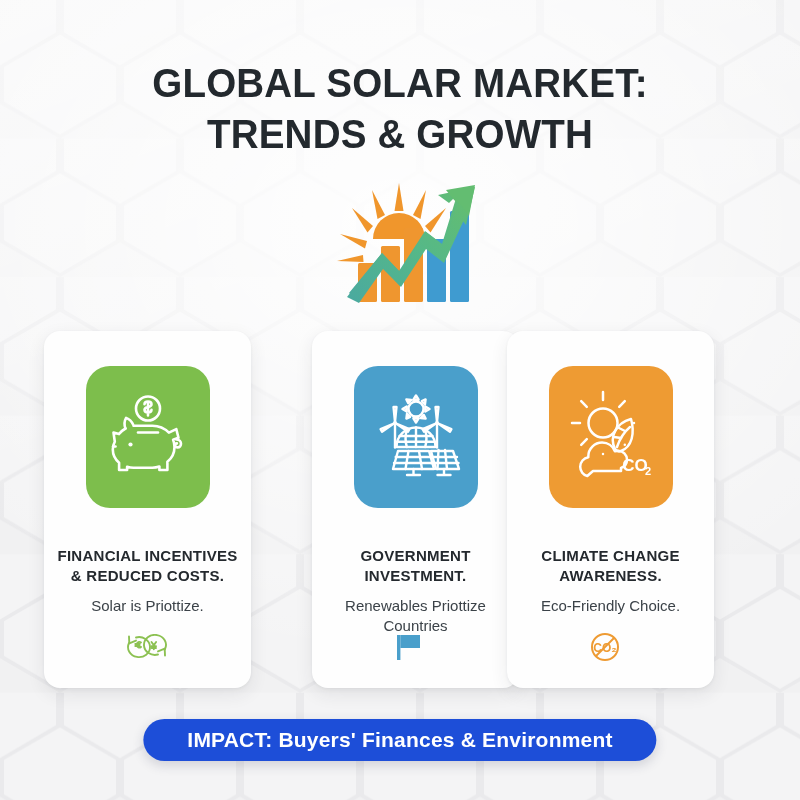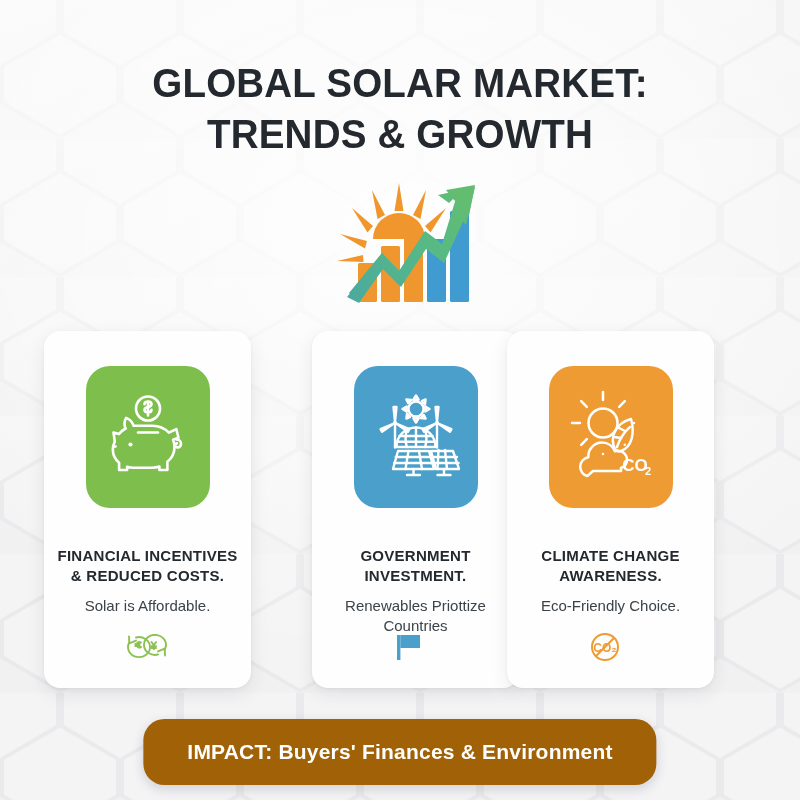--- a/index.html
+++ b/index.html
@@ -60,22 +60,22 @@
     text-align:center;color:#3b4248;
     font-family:"Liberation Sans Narrow","Liberation Sans",sans-serif;
     font-size:15px;line-height:20px;
   }
   .minicon{position:absolute;left:50%;transform:translateX(-50%);bottom:24px;
            width:46px;height:34px;display:flex;align-items:center;justify-content:flex-start;}
 
   
   #banner{
     position:absolute;left:50%;transform:translateX(-50%);top:719px;
-    height:42px;padding:12px 44px;border-radius:21px;
-    background:#a16207;
+    height:42px;padding:0 44px;border-radius:21px;
+    background:#1d4ed8;
     display:flex;align-items:center;justify-content:center;
     box-shadow:0 4px 12px rgba(40,45,80,.18);
   }
   #banner span{
     color:#fff;font-family:"Liberation Sans Narrow","Liberation Sans",sans-serif;
     font-weight:bold;font-size:21px;letter-spacing:.2px;white-space:nowrap;
   }
 </style>
 </head>
 <body>
@@ -148,21 +148,21 @@
         <path d="M13.5 55.5 h-2.4"></path>
         <path d="M36 41.5 h20"></path>
         <path d="M74.5 48.5 c3 0 4.5 2.1 4.5 4.3 0 1.9-1.3 3.6-3.3 3.6 -1.4 0-2.5-.9-2.5-2.2 0-1 .7-1.8 1.7-1.8"></path>
       </svg>
     </div>
     <div class="headline">
       <span>FINANCIAL INCENTIVES</span><br>
       <span>&amp; REDUCED COSTS.</span>
     </div>
     <div class="subline">
-      <span>Solar is Affordable.</span>
+      <span>Solar is Priottize.</span>
     </div>
     <div class="minicon">
       <svg width="44" height="26" viewBox="0 0 44 26" fill="none" stroke="#8cc152" stroke-width="1.9" stroke-linecap="round" stroke-linejoin="round">
         <path d="M4 9 a11 10 0 1 0 7-5.5"></path>
         <polyline points="4,2.5 4.3,9.4 11,6.6"></polyline>
         <path d="M40 15 a11 10 0 1 0 -7 5.5"></path>
         <polyline points="40,21.5 39.7,14.6 33,17.4"></polyline>
         <path d="M16 8.5 c-1.6-1.3-4.1-.6-4.1 2.2 0 2.8 2.5 3.5 4.1 2.2 M10.3 10 h4.4 M10.3 12 h4.4"></path>
         <path d="M26.5 8 l2.3 3.3 2.3-3.3 M28.8 11.3 v4 M26.6 12.3 h4.4 M26.6 14 h4.4"></path>
       </svg>

